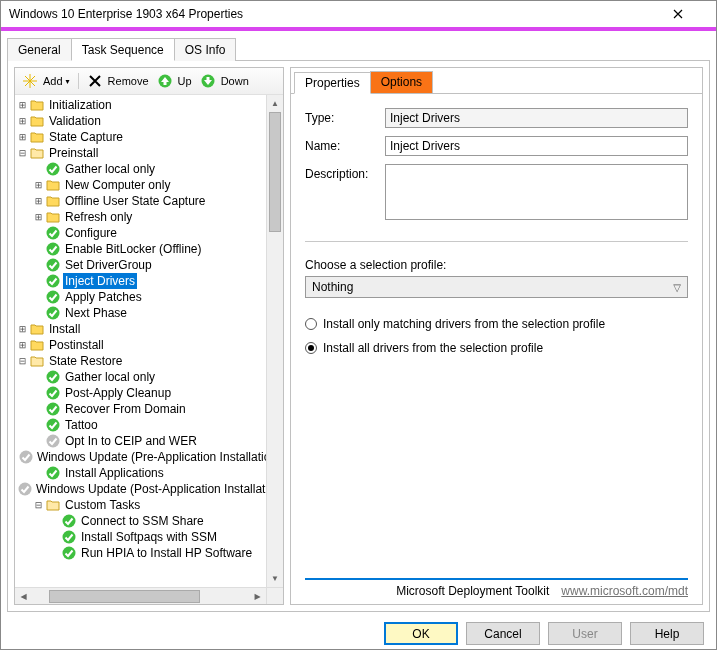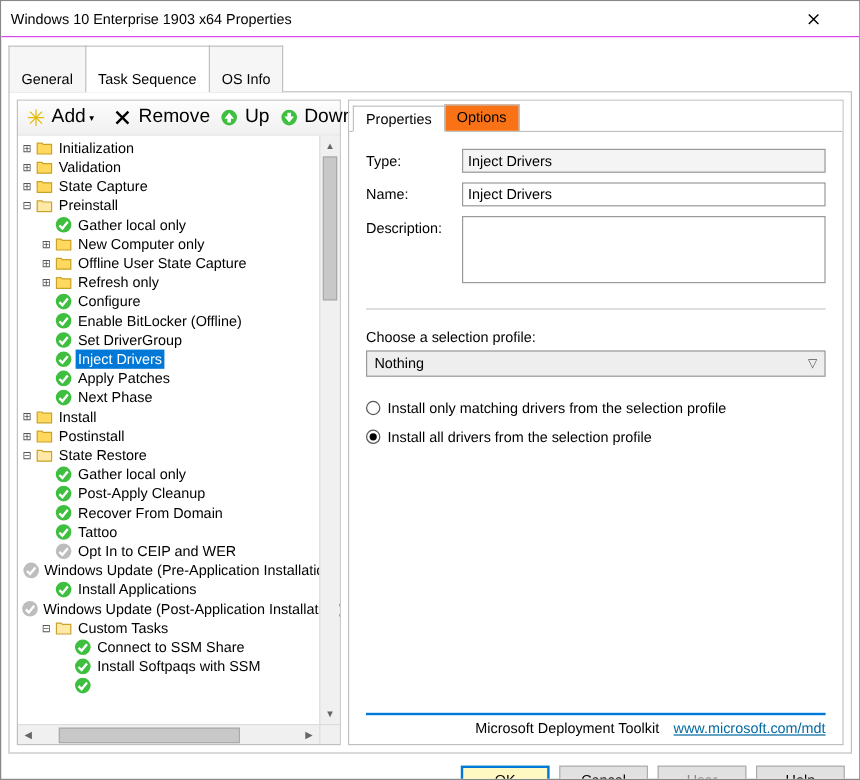--- a/index.html
+++ b/index.html
@@ -13,32 +13,32 @@
     height: 650px;
     overflow: hidden;
     border: 1px solid #888;
   }
   .titlebar {
     display: flex;
     align-items: center;
     height: 30px;
     padding: 0 16px 0 8px;
     background: #fff;
-    border-bottom: 1px solid #d946ef;
+    border-bottom: 4px solid #d946ef;
   }
   .titlebar .title { flex: 1; font-size: 12px; }
   .titlebar .close {
     width: 45px; height: 30px;
     display: flex; align-items: center; justify-content: center;
     font-size: 14px;
   }
   .outer { padding: 6px 6px 0 6px; }
   .tabstrip { display: flex; position: relative; z-index: 2; }
   .tabstrip .tab {
-    padding: 20px 10px 3px;
+    padding: 4px 10px 3px;
     border: 1px solid #c0c0c0;
     border-bottom: none;
     background: #f6f6f6;
     margin-right: -1px;
     position: relative;
     top: 1px;
   }
   .tabstrip .tab.active {
     background: #fff;
     border-bottom: 1px solid #fff;
@@ -58,21 +58,21 @@
     flex-direction: column;
     border: 1px solid #c0c0c0;
   }
   .toolbar {
     display: flex; align-items: center;
     padding: 3px 5px; gap: 4px;
     border-bottom: 1px solid #e0e0e0;
     background: linear-gradient(#fdfdfd,#f0f0f0);
   }
   .tbtn { display: inline-flex; align-items: center; gap: 3px; padding: 2px 2px; }
-  .tbtn .lbl { font-size: 16px; }
+  .tbtn .lbl { font-size: 11px; }
   .drop { font-size: 8px; }
   .sep { width:1px; height:16px; background:#ccc; margin:0 2px; }
   .tree-wrap { flex:1; overflow:auto; position:relative; }
   .tree { padding: 2px 0 2px 2px; white-space: nowrap; }
   .tree-scroll-track {
     position:absolute; right:0; top:0; bottom:17px; width:17px;
     background:#f0f0f0; border-left:1px solid #ddd;
   }
   .tree-scroll-btn {
     height:17px; display:flex; align-items:center; justify-content:center;
@@ -117,21 +117,21 @@
   .select {
     width:100%; border:1px solid #999; background:#eee; height:22px;
     display:flex; align-items:center; padding:0 6px; justify-content:space-between;
   }
   .select .chev{font-size:10px;color:#555}
   .radio-row{display:flex;align-items:center;gap:6px;margin:5px 0}
   .radio{width:12px;height:12px;border:1px solid #555;border-radius:50%;display:inline-flex;align-items:center;justify-content:center}
   .radio.checked::after{content:"";width:6px;height:6px;background:#000;border-radius:50%}
   .spacer{flex:1}
   .footerline{border-top:2px solid #0078d7;padding-top:4px;display:flex;justify-content:flex-end;align-items:center;gap:12px;font-size:12px}
-  .footerline .link{color:#0369a1;text-decoration:underline}
+  .footerline .link{color:#737373;text-decoration:underline}
   
   .btnrow{
     display:flex; justify-content:flex-end; gap:8px;
     padding:10px 12px 12px;
   }
   .btn{
     min-width:74px; height:23px;
     border:1px solid #adadad; background:#e1e1e1;
     font-family:inherit; font-size:12px;
     display:inline-flex; align-items:center; justify-content:center;
@@ -501,20 +501,21 @@
             <div class="row">
               <span class="ind"></span>
               <span class="ind"></span>
               <span class="exp"></span>
               <span class="ic">
                 <svg width="14" height="14" viewBox="0 0 14 14">
                   <circle cx="7" cy="7" r="6.5" fill="#3fbf3f"></circle>
                   <path d="M3.5 7.5 L6 10 L10.5 4.5" stroke="#fff" stroke-width="2" fill="none"></path>
                 </svg>
               </span>
+              <span class="lbltxt">Run HPIA to Install HP Software</span>
             </div>
           </div>
         <div class="tree-scroll-track">
           <div class="tree-scroll-btn">▲</div>
           <div class="tree-scroll-thumb"></div>
           <div class="tree-scroll-btn" style="position:absolute;bottom:0;left:0;right:0">▼</div>
         </div>
         <div class="tree-hscroll">
           <div class="hbtn">◀</div>
           <div class="hthumb"></div>

